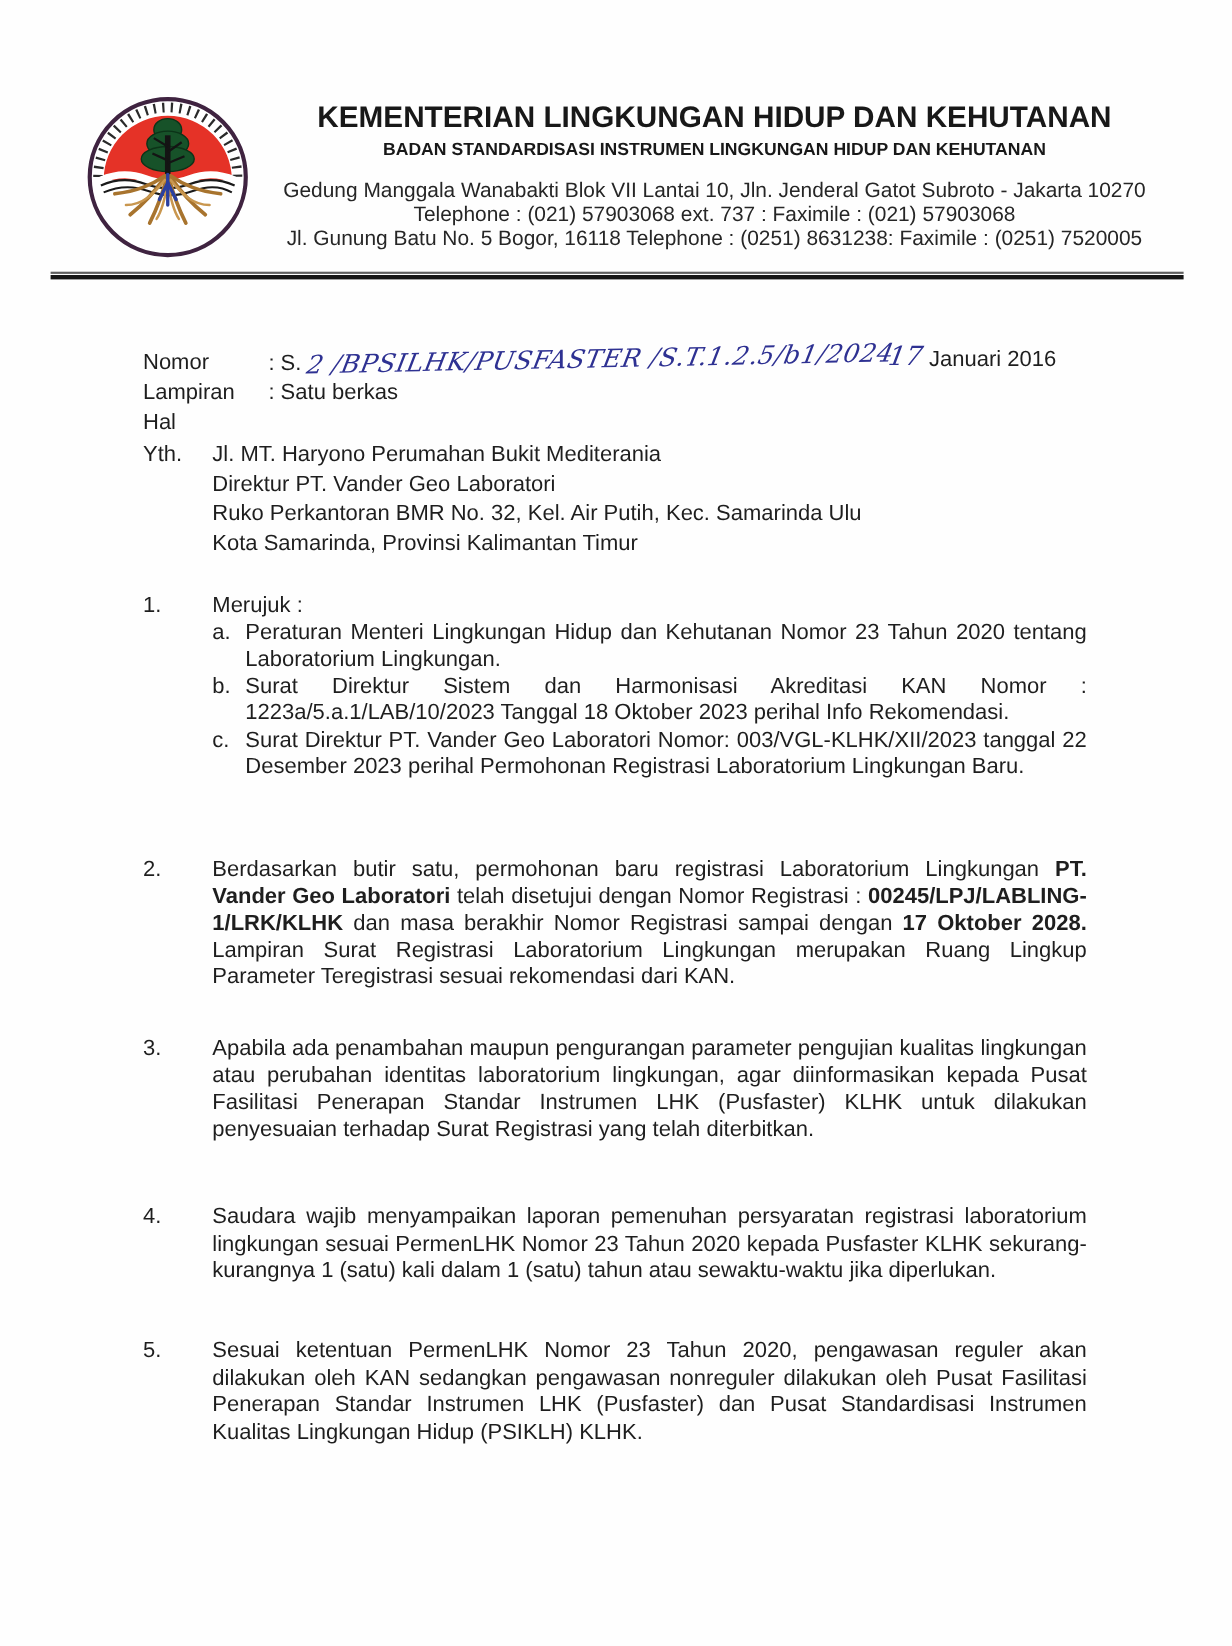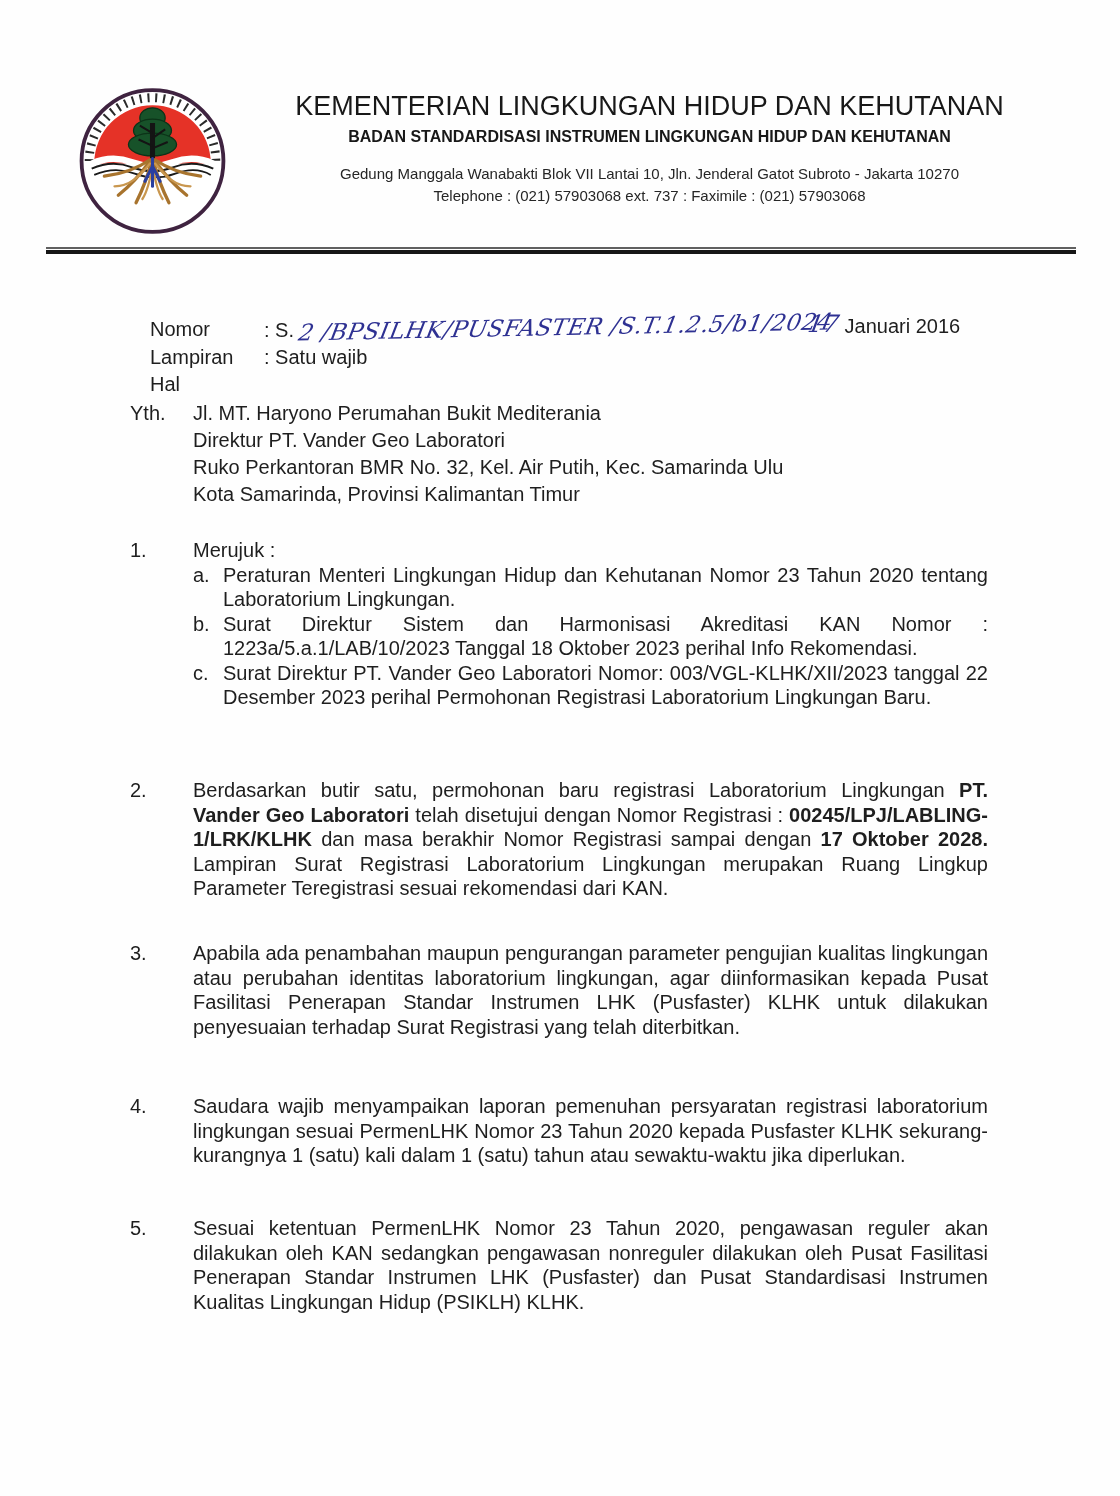--- a/index.html
+++ b/index.html
@@ -7,33 +7,33 @@
     position:relative; width:1120px; height:1496px;
     background:#fefefe; margin:0 auto; overflow:hidden;
     font-family:"Liberation Sans", sans-serif; color:#1e1e1e;
   }
 
   
   .letterhead { position:absolute; left:75px; top:85px; width:980px; display:flex; align-items:flex-start; }
   .logo { width:155px; height:152px; flex:0 0 auto; margin-right:14px; }
   .logo svg { width:100%; height:100%; }
   .head-text { flex:1; text-align:center; padding-top:6px; }
-  .ministry { font-size:27px; font-weight:400; line-height:31px; color:#181818; }
+  .ministry { font-size:27px; font-weight:700; line-height:31px; color:#181818; }
   .agency   { font-size:16px; font-weight:700; line-height:30px; white-space:nowrap; color:#181818; }
-  .addr     { margin-top:11px; font-size:15px; line-height:22px; color:#262626; }
+  .addr     { margin-top:11px; font-size:19px; line-height:22px; color:#262626; }
 
   
   .divider { position:absolute; left:46px; top:247px; width:1030px; }
   .divider .thin  { height:2px; background:#606060; }
   .divider .thick { height:4px; background:#161616; margin-top:1px; }
 
   
   .meta { position:absolute; left:130px; top:316px; width:885px; font-size:20px; line-height:27px; }
   .meta-row { display:flex; }
-  .meta-label { width:114px; flex:0 0 auto;margin-left:20px; }
+  .meta-label { width:114px; flex:0 0 auto; }
   .hand { font-family:"DejaVu Serif", serif; font-style:italic; color:#2e3192; }
   .nomor-hand {
     display:inline-block; font-size:23px; letter-spacing:0.5px;
     transform:skewX(-12deg) rotate(-1.2deg); position:relative; top:-2px;
   }
   .date { position:absolute; left:678px; top:-4px; font-size:20px; white-space:nowrap; }
   .date .day { font-size:24px; display:inline-block; transform:skewX(-10deg); position:relative; top:-1px; margin-right:6px; }
 
   
   .recipient { position:absolute; left:130px; top:400px; width:880px; display:flex; font-size:20px; line-height:27px; }
@@ -93,38 +93,39 @@
           <path d="M60,64 L66,76"></path>
         </g>
       </svg>
     </div>
     <div class="head-text">
       <div class="ministry">KEMENTERIAN LINGKUNGAN HIDUP DAN KEHUTANAN</div>
       <div class="agency">BADAN STANDARDISASI INSTRUMEN LINGKUNGAN HIDUP DAN KEHUTANAN</div>
       <div class="addr">
         <div>Gedung Manggala Wanabakti Blok VII Lantai 10, Jln. Jenderal Gatot Subroto - Jakarta 10270</div>
         <div>Telephone : (021) 57903068 ext. 737 : Faximile : (021) 57903068</div>
+        <div>Jl. Gunung Batu No. 5 Bogor, 16118 Telephone : (0251) 8631238: Faximile : (0251) 7520005</div>
       </div>
     </div>
   </header>
 
   <div class="divider">
     <div class="thin"></div>
     <div class="thick"></div>
   </div>
 
   <section class="meta">
     <div class="meta-row">
       <span class="meta-label">Nomor</span>
       <span class="meta-value"><span>: S.</span> <span class="hand nomor-hand">2 /BPSILHK/PUSFASTER /S.T.1.2.5/b1/2024</span></span>
     </div>
     <div class="date"><span class="hand day">17</span><span>Januari 2016</span></div>
     <div class="meta-row">
       <span class="meta-label">Lampiran</span>
-      <span class="meta-value">: Satu wajib</span>
+      <span class="meta-value">: Satu berkas</span>
     </div>
     <div class="meta-row">
       <span class="meta-label">Hal</span>
     </div>
   </section>
 
   <section class="recipient">
     <span class="salutation">Yth.</span>
     <span class="recipient-lines">
       <div>Jl. MT. Haryono Perumahan Bukit Mediterania</div>

